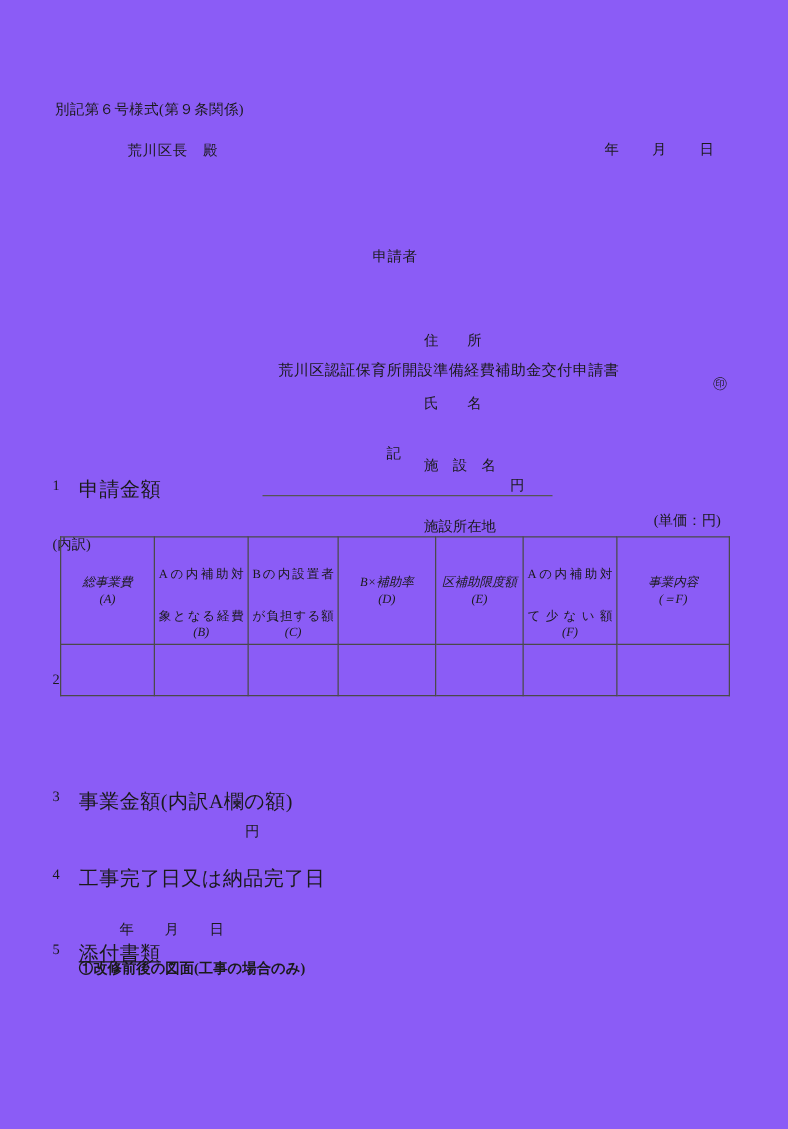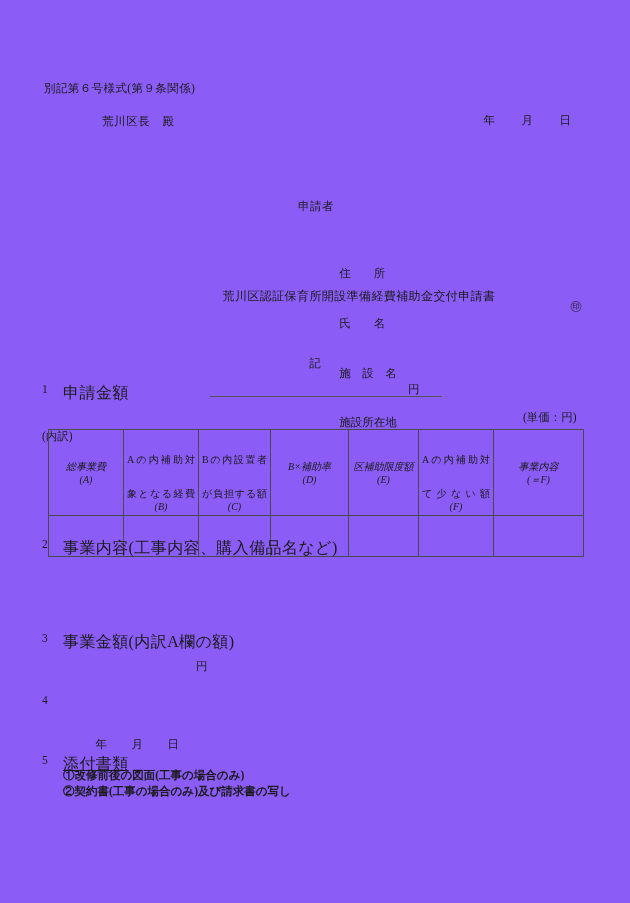--- a/index.html
+++ b/index.html
@@ -223,31 +223,30 @@
         <td></td>
         <td></td>
         <td></td>
         <td></td>
         <td></td>
       </tr>
     </tbody>
   </table>
 
   <div class="abs t item-num" id="item2-num">2</div>
-  <div class="abs t item-label" id="item2-label">事業内容(工事内容、購入備品名など)</div>
 
   <div class="abs t item-num" id="item3-num">3</div>
   <div class="abs t item-label" id="item3-label">事業金額(内訳A欄の額)</div>
   <div class="abs t" id="item3-unit">円</div>
 
   <div class="abs t item-num" id="item4-num">4</div>
+  <div class="abs t item-label" id="item4-label">工事完了日又は納品完了日</div>
   <div class="abs t" id="item4-date">
     <span class="seg">年</span><span class="seg">月</span><span>日</span>
   </div>
 
   <div class="abs t item-num" id="item5-num">5</div>
   <div class="abs t item-label" id="item5-label">添付書類</div>
   <div class="abs" id="attachments">
     <div class="att">①改修前後の図面(工事の場合のみ)</div>
-    <div class="att">②契約書(工事の場合のみ)及び請求書の写し</div>
   </div>
 
 </div>
 
 </body></html>

